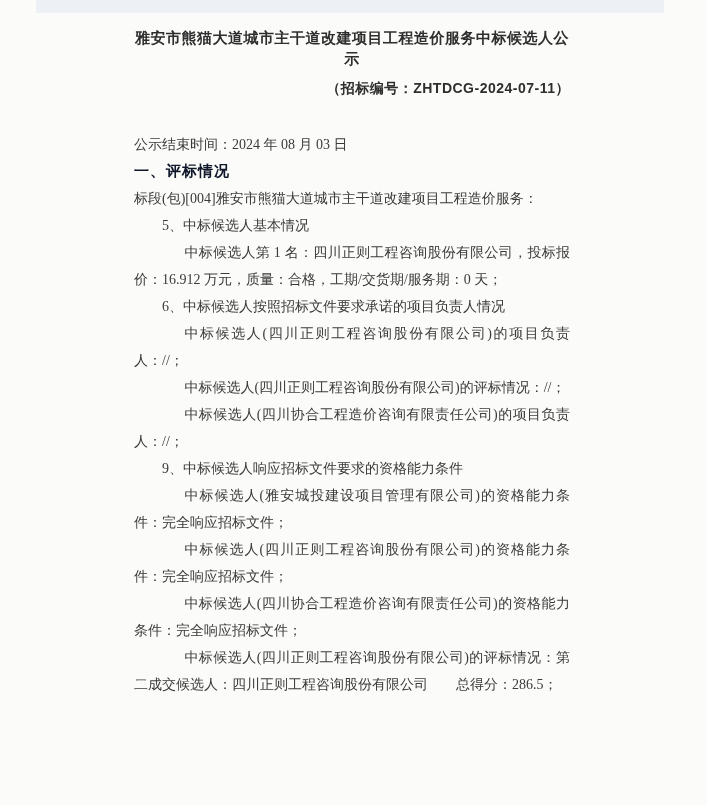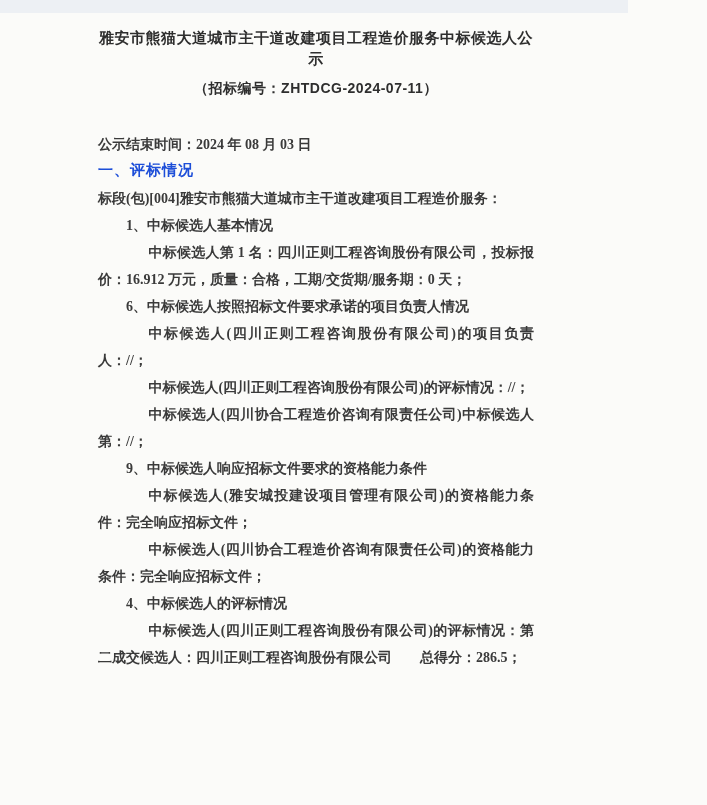--- a/index.html
+++ b/index.html
@@ -5,62 +5,61 @@
   * { box-sizing: border-box; }
   html, body { margin: 0; padding: 0; }
   body {
     width: 707px; height: 805px;
     background: #fbfbf9;
     font-family: "Liberation Serif", serif;
     color: #3a3a3a;
     overflow: hidden;
     position: relative;
   }
-  .page { position: relative; width: 628px; height: 805px; overflow: hidden; }
+  .page { position: relative; width: 628px; height: 805px; overflow: hidden; margin-left: 36px; }
   .top-band {
     position: absolute; top: 0; left: 0; right: 0; height: 13px;
     background: #edf0f4;
   }
   .content {
     position: relative;
     padding: 27px 94px 0 98px;
   }
   .doc-title {
     margin: 0;
     text-align: center;
     font-family: "Liberation Sans", sans-serif;
     font-weight: bold;
     font-size: 15px;
     color: #2e2e2e;
     letter-spacing: 0.5px;
     line-height: 21px;
   }
   .doc-subtitle {
     margin: 9px 0 0 0;
-    text-align: center;
+    text-align: right;
     font-family: "Liberation Sans", sans-serif;
     font-weight: bold;
     font-size: 14px;
     color: #2e2e2e;
     letter-spacing: 0.5px;
     line-height: 20px;
   }
   .meta-line { margin-top: 33px; }
   p {
     margin: 0;
     font-size: 14px;
     line-height: 27px;
     text-align: justify;
-    font-weight: bold;
   }
   .sec-heading {
-    font-family: Liberation Mono, monospace;
+    font-family: Liberation Serif, serif;
     font-weight: bold;
     font-size: 15px;
-    color: #1d4ed8;
+    color: #0f172a;
     letter-spacing: 1px;
     line-height: 27px;
     margin: 0;
   }
   .item-heading { text-indent: 2em; }
   .para { text-indent: 3.6em; }
   .seal-svg {
     position: absolute;
     top: 0; left: 0;
     width: 707px; height: 805px;
@@ -86,33 +85,33 @@
   <div class="content">
     <h1 class="doc-title">雅安市熊猫大道城市主干道改建项目工程造价服务中标候选人公示</h1>
     <h2 class="doc-subtitle">（招标编号：ZHTDCG-2024-07-11）</h2>
 
     <p class="meta-line">公示结束时间：2024 年 08 月 03 日</p>
 
     <p class="sec-heading">一、评标情况</p>
 
     <p>标段(包)[004]雅安市熊猫大道城市主干道改建项目工程造价服务：</p>
 
-    <p class="item-heading">1、中标候选人基本情况</p>
+    <p class="item-heading">5、中标候选人基本情况</p>
     <p class="para">中标候选人第 1 名：四川正则工程咨询股份有限公司，投标报价：16.912 万元，质量：合格，工期/交货期/服务期：0 天；</p>
 
     <p class="item-heading">6、中标候选人按照招标文件要求承诺的项目负责人情况</p>
     <p class="para">中标候选人(四川正则工程咨询股份有限公司)的项目负责人：//；</p>
     <p class="para">中标候选人(四川正则工程咨询股份有限公司)的评标情况：//；</p>
-    <p class="para">中标候选人(四川协合工程造价咨询有限责任公司)中标候选人第：//；</p>
+    <p class="para">中标候选人(四川协合工程造价咨询有限责任公司)的项目负责人：//；</p>
 
     <p class="item-heading">9、中标候选人响应招标文件要求的资格能力条件</p>
     <p class="para">中标候选人(雅安城投建设项目管理有限公司)的资格能力条件：完全响应招标文件；</p>
+    <p class="para">中标候选人(四川正则工程咨询股份有限公司)的资格能力条件：完全响应招标文件；</p>
     <p class="para">中标候选人(四川协合工程造价咨询有限责任公司)的资格能力条件：完全响应招标文件；</p>
 
-    <p class="item-heading">4、中标候选人的评标情况</p>
     <p class="para">中标候选人(四川正则工程咨询股份有限公司)的评标情况：第二成交候选人：四川正则工程咨询股份有限公司　　总得分：286.5；</p>
 
   </div>
 
   <svg class="seal-svg" viewBox="0 0 707 805">
     <g class="seal-group">
       <circle cx="732" cy="476" r="86" fill="none" stroke-width="5" stroke="#c5403b"></circle>
       <polygon points="732,434 742,462 772,463 748,481 757,510 732,493 707,510 716,481 692,463 722,462" fill="#c5403b"></polygon>
 
       <text class="seal-char" text-anchor="middle" dominant-baseline="central" transform="translate(670,504) rotate(-114)" fill="#c5403b">四</text>

